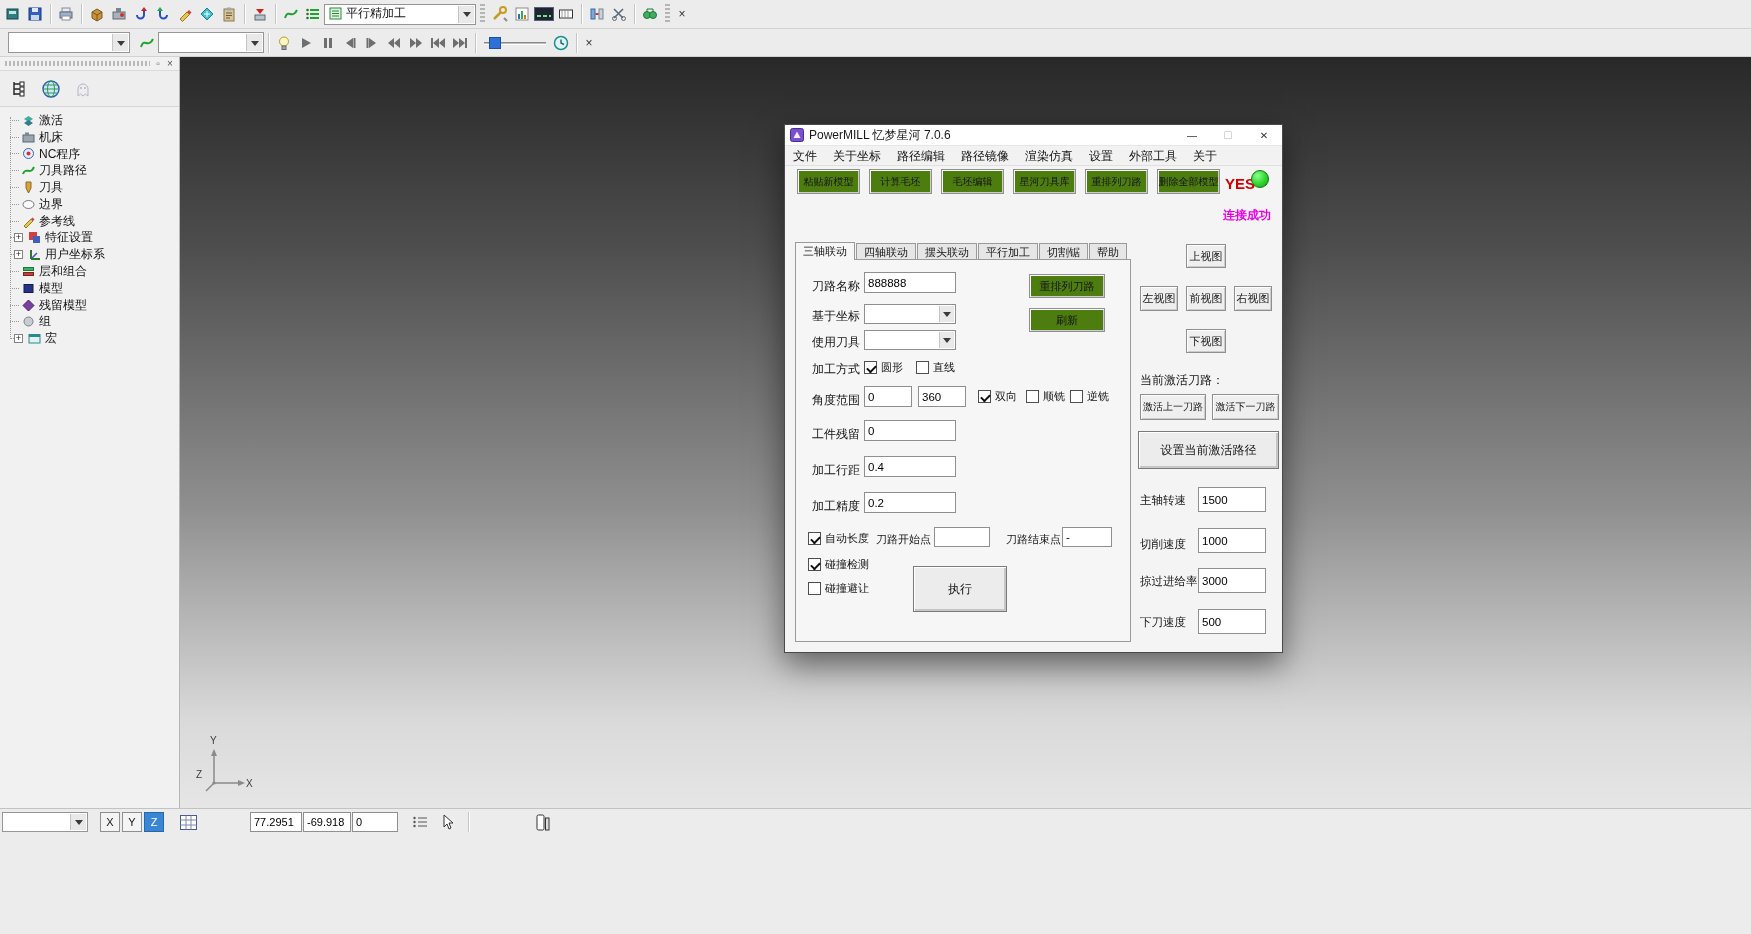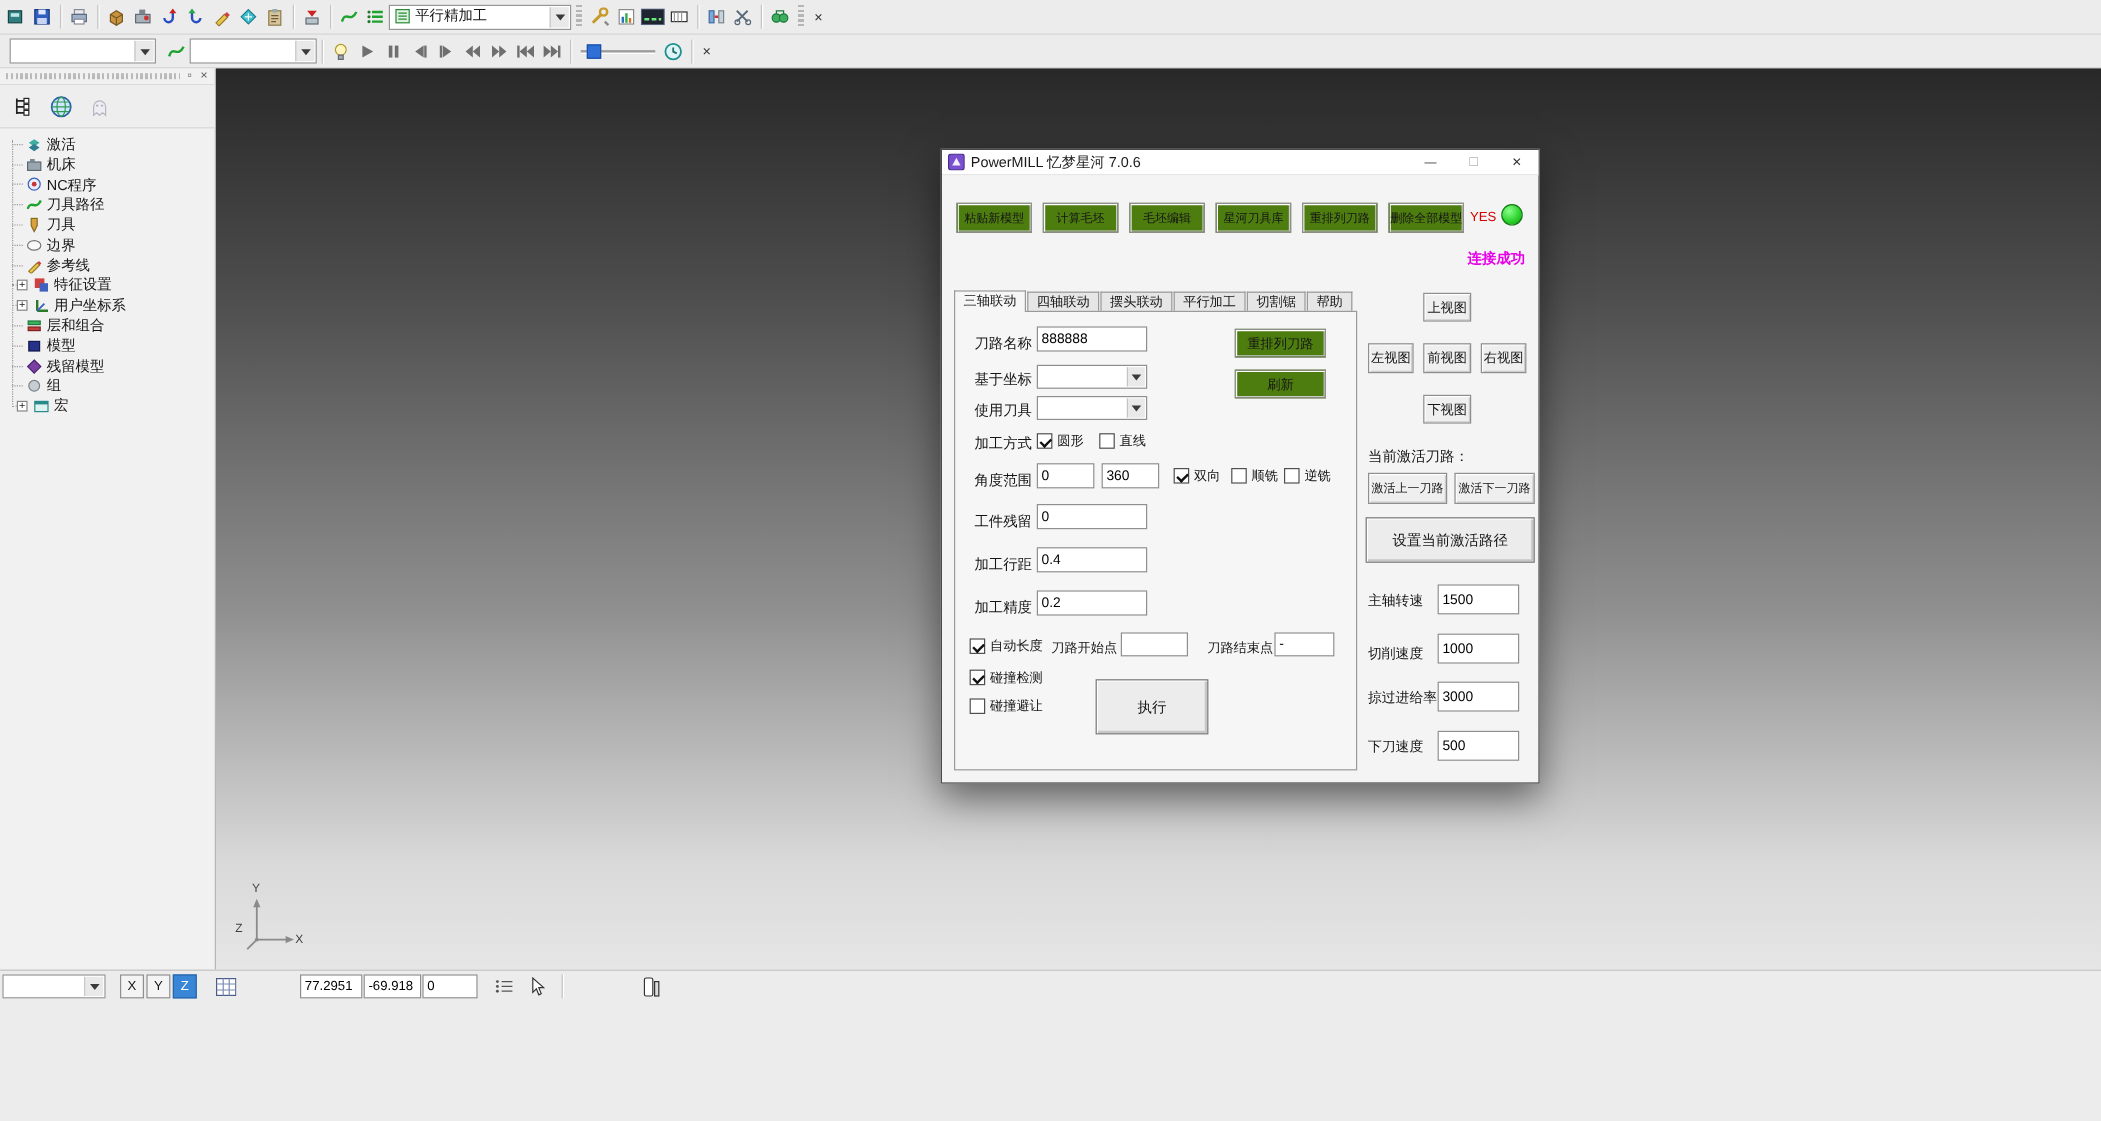--- a/index.html
+++ b/index.html
@@ -77,21 +77,21 @@
   .dmenu { position:absolute; left:0; top:21px; width:497px; height:20px; background:#f2f2f2;
     display:flex; align-items:center; border-bottom:1px solid #e0e0e0; }
   .dmenu .mi { padding:0 8px; height:20px; line-height:20px; font-size:12px; }
   .dbtn { background:#4d7c0f; border:1px solid #8f8f8f;
     box-shadow:inset 1px 1px 0 #ffffff, inset -1px -1px 0 #cccccc;
     display:flex; align-items:center; justify-content:center; white-space:nowrap; }
   .brow1 { position:absolute; left:12px; top:44px; display:flex; gap:9px; }
   .brow1 .dbtn { width:63px; height:25px; font-size:10px; }
   .brow2 { position:absolute; left:12px; top:77px; display:flex; gap:10px; }
   .brow2 .dbtn { width:62px; height:24px; font-size:11px; }
-  .yes { position:absolute; left:440px; top:50px; color:#d40000; font-weight:normal; font-size:11px; }
+  .yes { position:absolute; left:440px; top:50px; color:#d40000; font-weight:bold; font-size:15px; }
   .greendot { position:absolute; left:466px; top:45px; width:18px; height:18px; border-radius:50%;
     background:radial-gradient(circle at 35% 30%, #8aff8a, #2fd42f 55%, #159a15); border:1px solid #0d7a0d; }
   .connectok { position:absolute; left:438px; top:82px; color:#e800e8; font-weight:bold; font-size:12px; }
   .tabsrow { position:absolute; left:10px; top:117px; display:flex; align-items:flex-end; }
   .tab { height:17px; padding:0 7px; font-size:11px; line-height:17px; background:#e6e6e6;
     border:1px solid #9a9a9a; border-bottom:none; margin-right:1px; position:relative; z-index:1; }
   .tab.active { height:18px; background:#f6f6f6; z-index:3; }
   .panel { position:absolute; left:10px; top:134px; width:336px; height:383px; background:#f6f6f6;
     border:1px solid #9a9a9a; z-index:2; }
   .flabel { position:absolute; font-size:12px; white-space:nowrap; }
@@ -548,20 +548,30 @@
           <rect x="0.5" y="0.5" width="13" height="13" rx="2" fill="#7a4fd0" stroke="#4a2f8a"></rect>
           <path d="M3.5,10 7,3.5 10.5,10z" fill="#ffffff" opacity="0.9"></path>
         </svg>
       <span class="txt">PowerMILL 忆梦星河  7.0.6</span>
       <div class="winbtns">
         <span class="winbtn">—</span>
         <span class="winbtn dis">☐</span>
         <span class="winbtn">✕</span>
       </div>
     </div>
+    <div class="dmenu">
+      <span class="mi">文件</span>
+      <span class="mi">关于坐标</span>
+      <span class="mi">路径编辑</span>
+      <span class="mi">路径镜像</span>
+      <span class="mi">渲染仿真</span>
+      <span class="mi">设置</span>
+      <span class="mi">外部工具</span>
+      <span class="mi">关于</span>
+    </div>
 
     <div class="brow1">
       <span class="dbtn">粘贴新模型</span>
       <span class="dbtn">计算毛坯</span>
       <span class="dbtn">毛坯编辑</span>
       <span class="dbtn">星河刀具库</span>
       <span class="dbtn">重排列刀路</span>
       <span class="dbtn">删除全部模型</span>
     </div>
     <span class="yes">YES</span>

